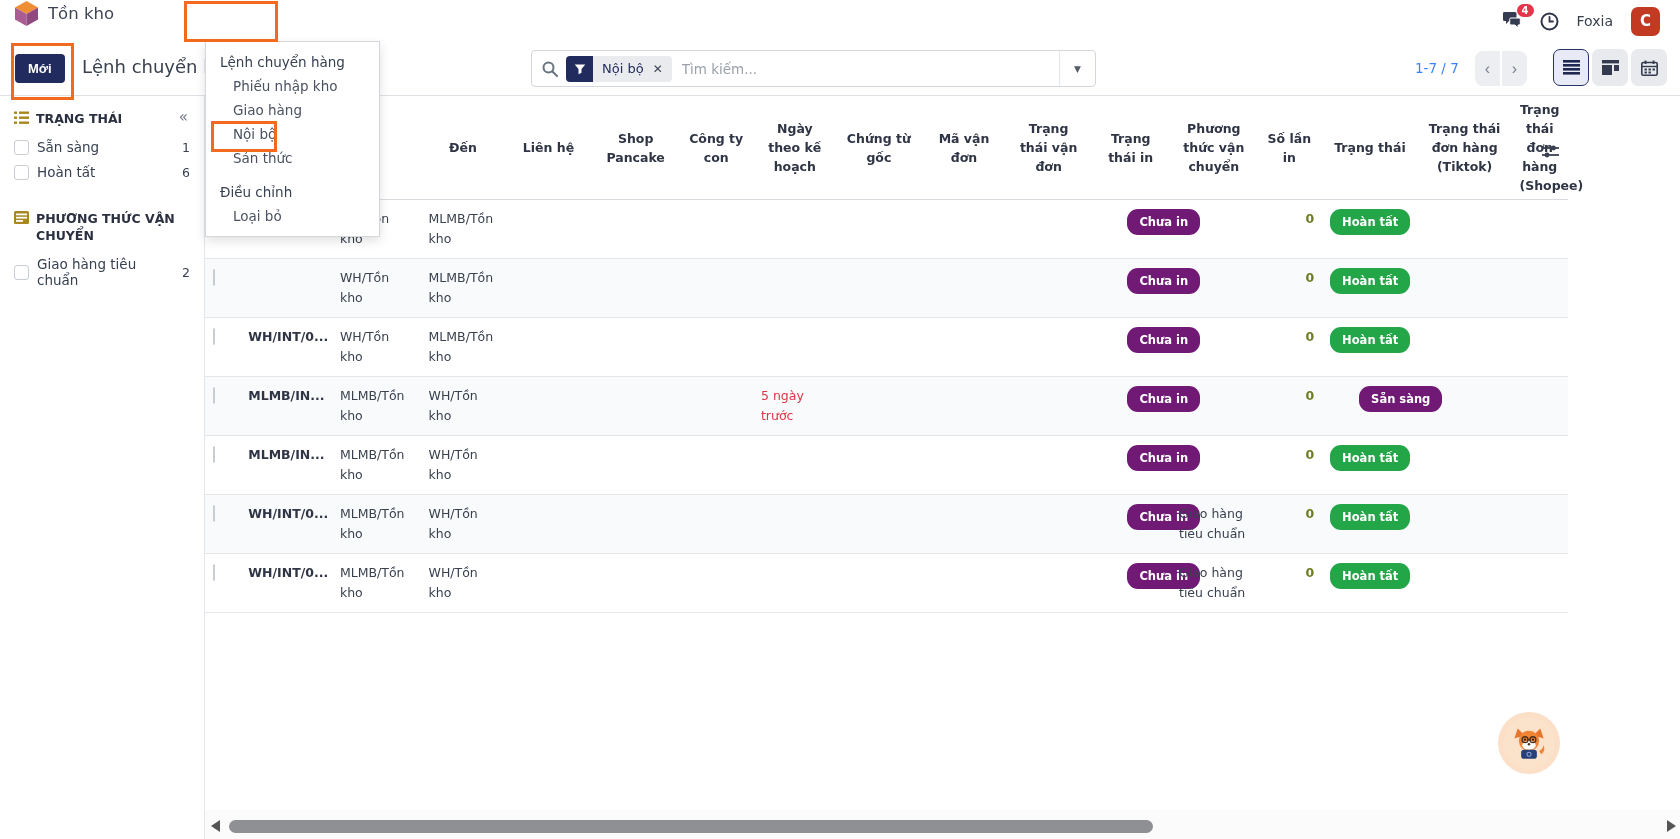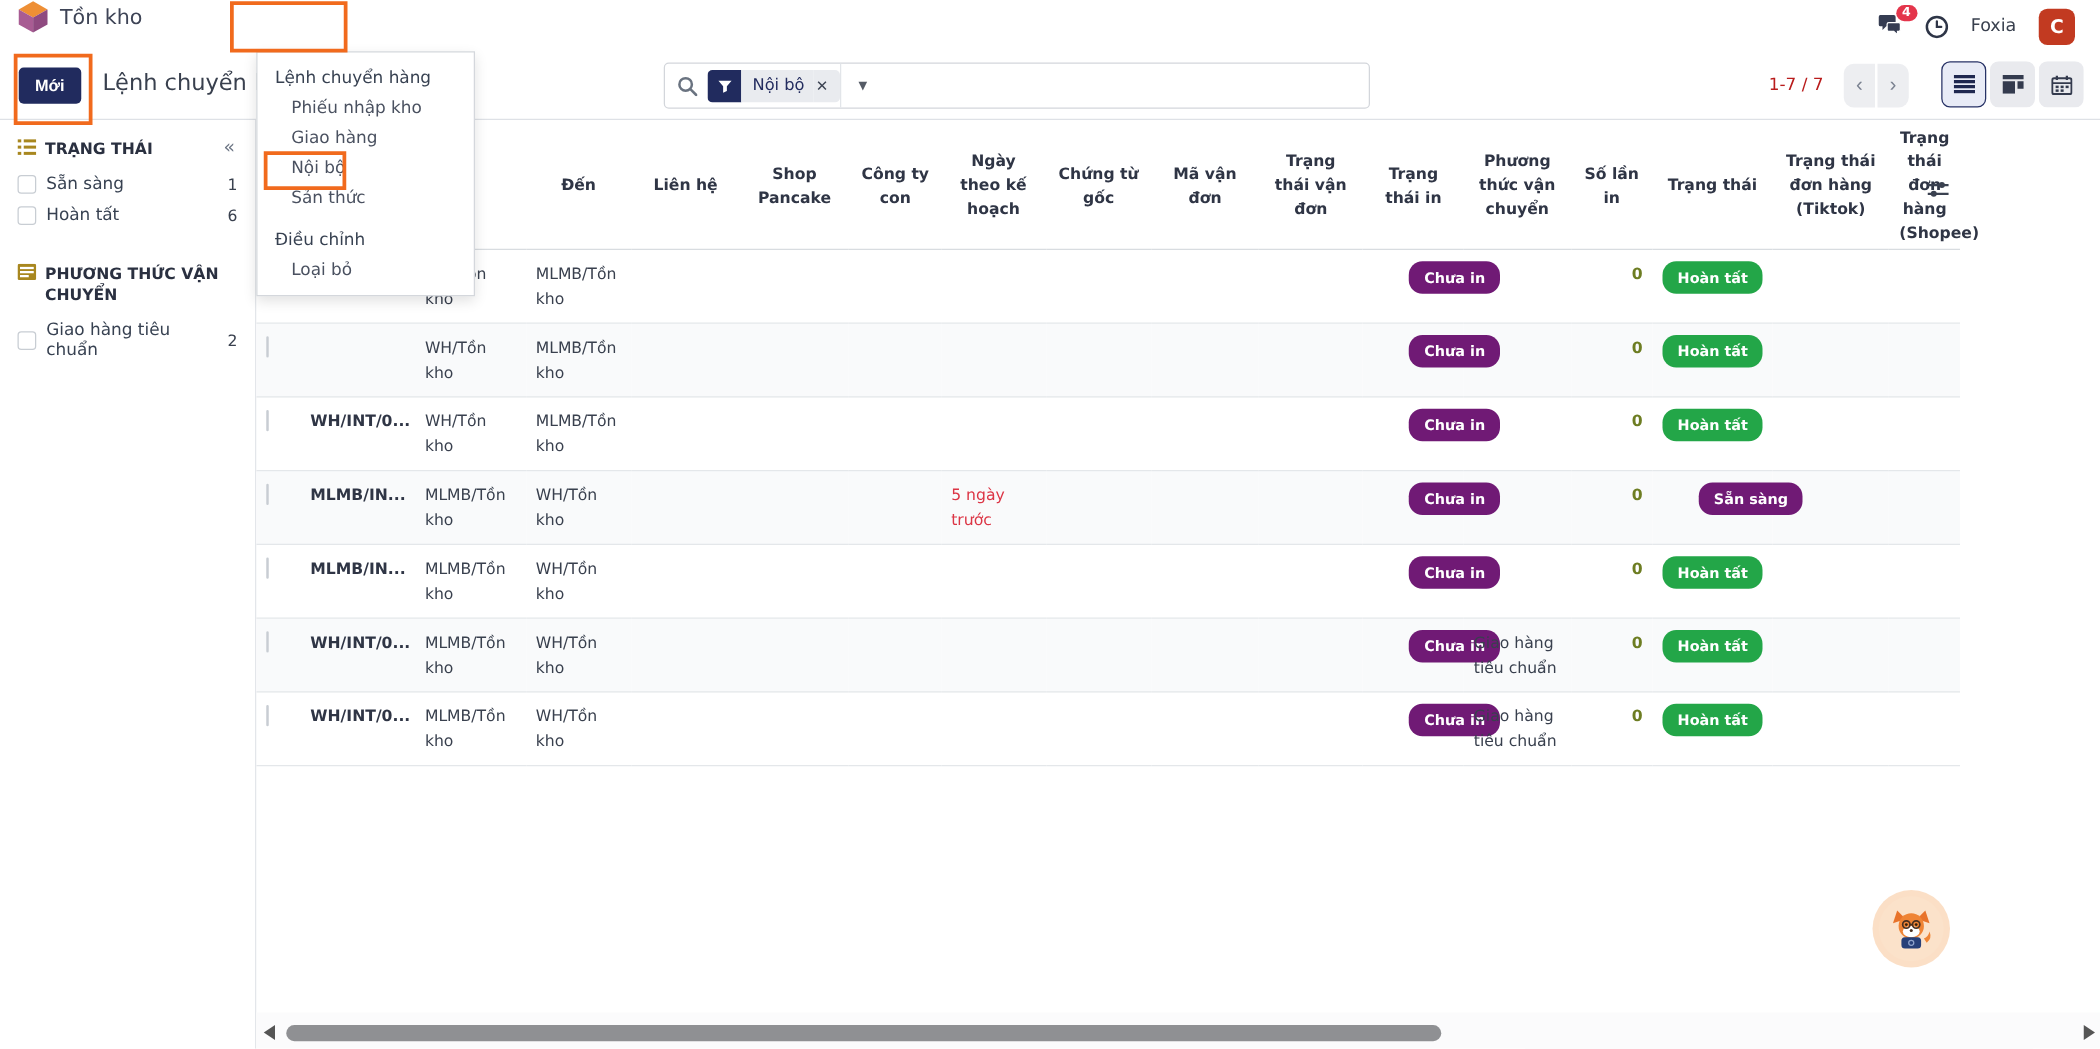--- a/index.html
+++ b/index.html
@@ -24,21 +24,21 @@
   .btn-new { position:absolute; left:15px; top:12px; background:#212b5e; color:#fff; font-weight:bold; font-size:13px; border:none; border-radius:4px; padding:7px 13px; cursor:pointer; }
   .page-title { position:absolute; left:82px; top:14px; font-size:18px; color:#39404e; }
   .searchbar { position:absolute; left:531px; top:8px; width:565px; height:37px; border:1px solid #d3d6db; border-radius:4px; display:flex; align-items:center; padding-left:10px; background:#fff; }
   .facet { display:flex; align-items:stretch; height:26px; border-radius:4px; overflow:hidden; margin-left:8px; }
   .facet-funnel { width:27px; background:#212b5e; display:flex; align-items:center; justify-content:center; }
   .facet-label { background:#e9ebef; display:flex; align-items:center; padding:0 7px 0 9px; color:#232c5f; font-size:13px; }
   .facet-x { background:#e9ebef; display:flex; align-items:center; padding:0 9px 0 2px; color:#3c4352; font-size:12px; font-weight:bold; cursor:pointer; }
   .search-input { border:none; outline:none; flex:1; margin-left:10px; font-size:13.5px; color:#39404e; font-family:inherit; }
   .search-input::placeholder { color:#9aa1ab; }
   .search-caret { width:36px; align-self:stretch; border-left:1px solid #e2e5e9; display:flex; align-items:center; justify-content:center; color:#555b66; font-size:9px; cursor:pointer; }
-  .pager-text { position:absolute; left:1415px; top:18px; font-size:13.5px; color:#b91c1c; }
+  .pager-text { position:absolute; left:1415px; top:18px; font-size:13.5px; color:#3b82f6; }
   .pager-btns { position:absolute; left:1475px; top:9px; display:flex; gap:2px; }
   .pager-btn { width:25px; height:35px; background:#edeef1; border:none; color:#7a8190; font-size:16px; cursor:pointer; }
   .pager-btn.prev { border-radius:8px 0 0 8px; }
   .pager-btn.next { border-radius:0 8px 8px 0; }
   .views { position:absolute; left:1553px; top:7px; display:flex; gap:3px; }
   .view-btn { width:36px; height:37px; background:#e9eaee; border:1px solid transparent; border-radius:7px; display:flex; align-items:center; justify-content:center; cursor:pointer; }
   .view-btn.active { background:#e8ebf6; border:1.5px solid #273266; }
 
   
   .bodywrap { display:flex; height:743px; position:relative; }
@@ -127,20 +127,21 @@
     </svg>
     <span class="facet">
       <span class="facet-funnel">
         <svg width="12" height="12" viewBox="0 0 16 16">
             <path d="M1 2h14L10 8v5l-4 2V8z" fill="#fff"></path>
           </svg>
       </span>
       <span class="facet-label">Nội bộ</span>
       <span class="facet-x">✕</span>
     </span>
+    <input class="search-input" placeholder="Tìm kiếm..." style="">
     <span class="search-caret">▼</span>
   </div>
 
   <span class="pager-text">1-7 / 7</span>
   <div class="pager-btns">
     <button class="pager-btn prev">‹</button>
     <button class="pager-btn next">›</button>
   </div>
   <div class="views">
     <span class="view-btn active">

